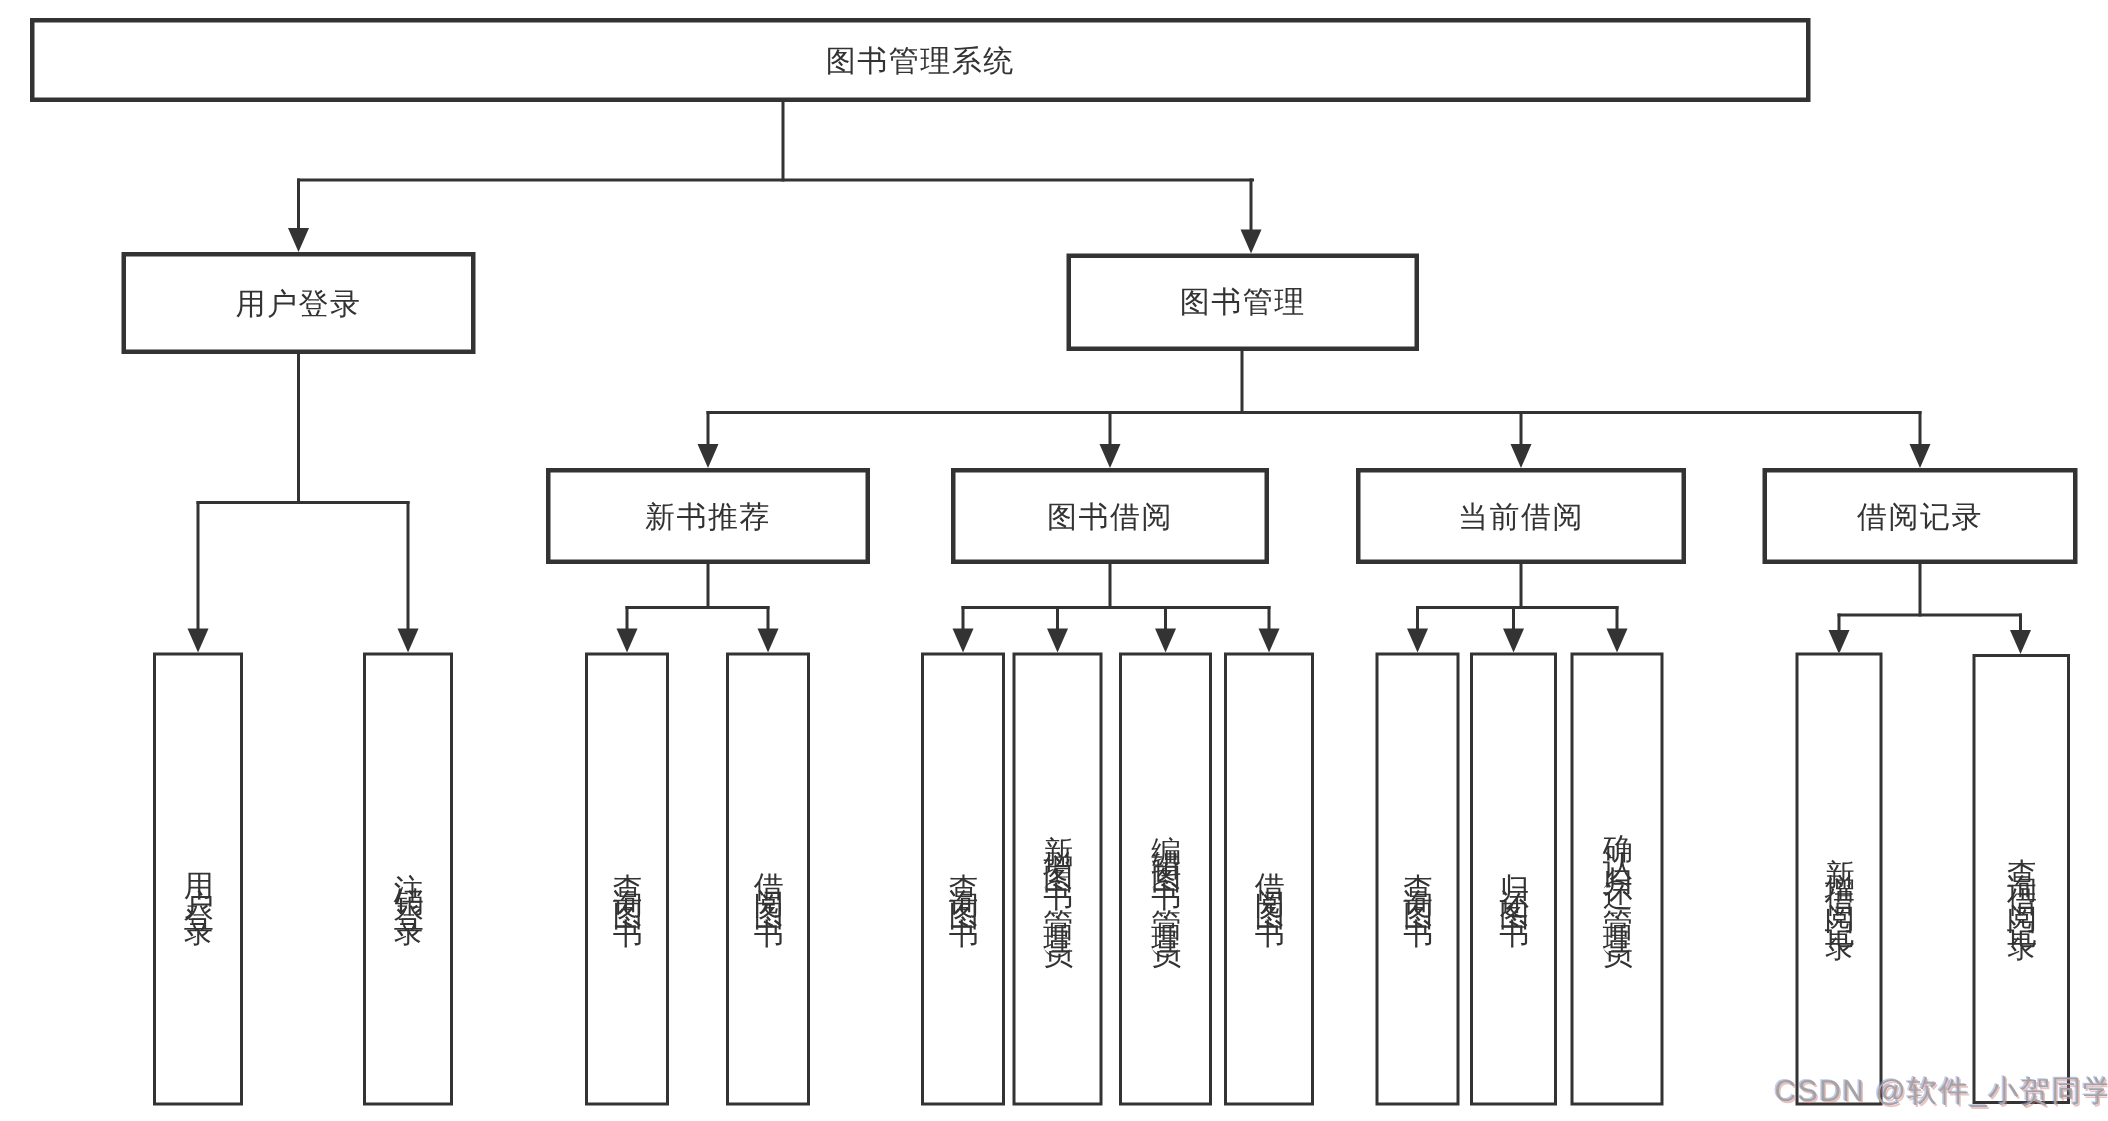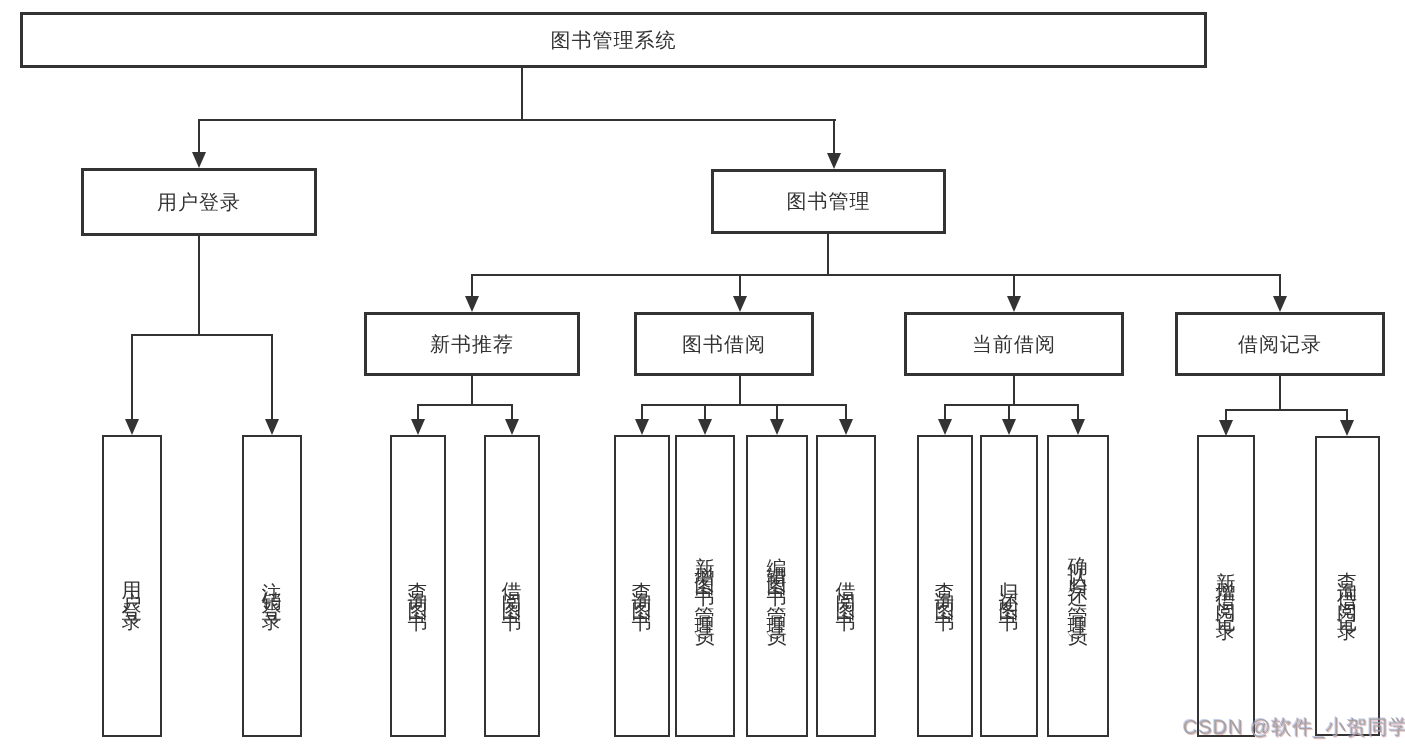--- a/index.html
+++ b/index.html
@@ -64,21 +64,21 @@
   <div class="node" style="left:81px;top:168px;width:236px;height:68px;">
     <span>用户登录</span>
   </div>
   <div class="node" style="left:711px;top:169px;width:235px;height:65px;">
     <span>图书管理</span>
   </div>
 
   <div class="node lv2" style="left:364px;top:312px;width:216px;height:64px;">
     <span>新书推荐</span>
   </div>
-  <div class="node lv2" style="left:634px;top:312px;width:180px;height:64px;">
+  <div class="node lv2" style="left:634px;top:312px;width:212px;height:64px;">
     <span>图书借阅</span>
   </div>
   <div class="node lv2" style="left:904px;top:312px;width:220px;height:64px;">
     <span>当前借阅</span>
   </div>
   <div class="node lv2" style="left:1175px;top:312px;width:210px;height:64px;">
     <span>借阅记录</span>
   </div>
 
   <div class="node leaf" style="left:102px;top:435px;width:60px;height:302px;">

